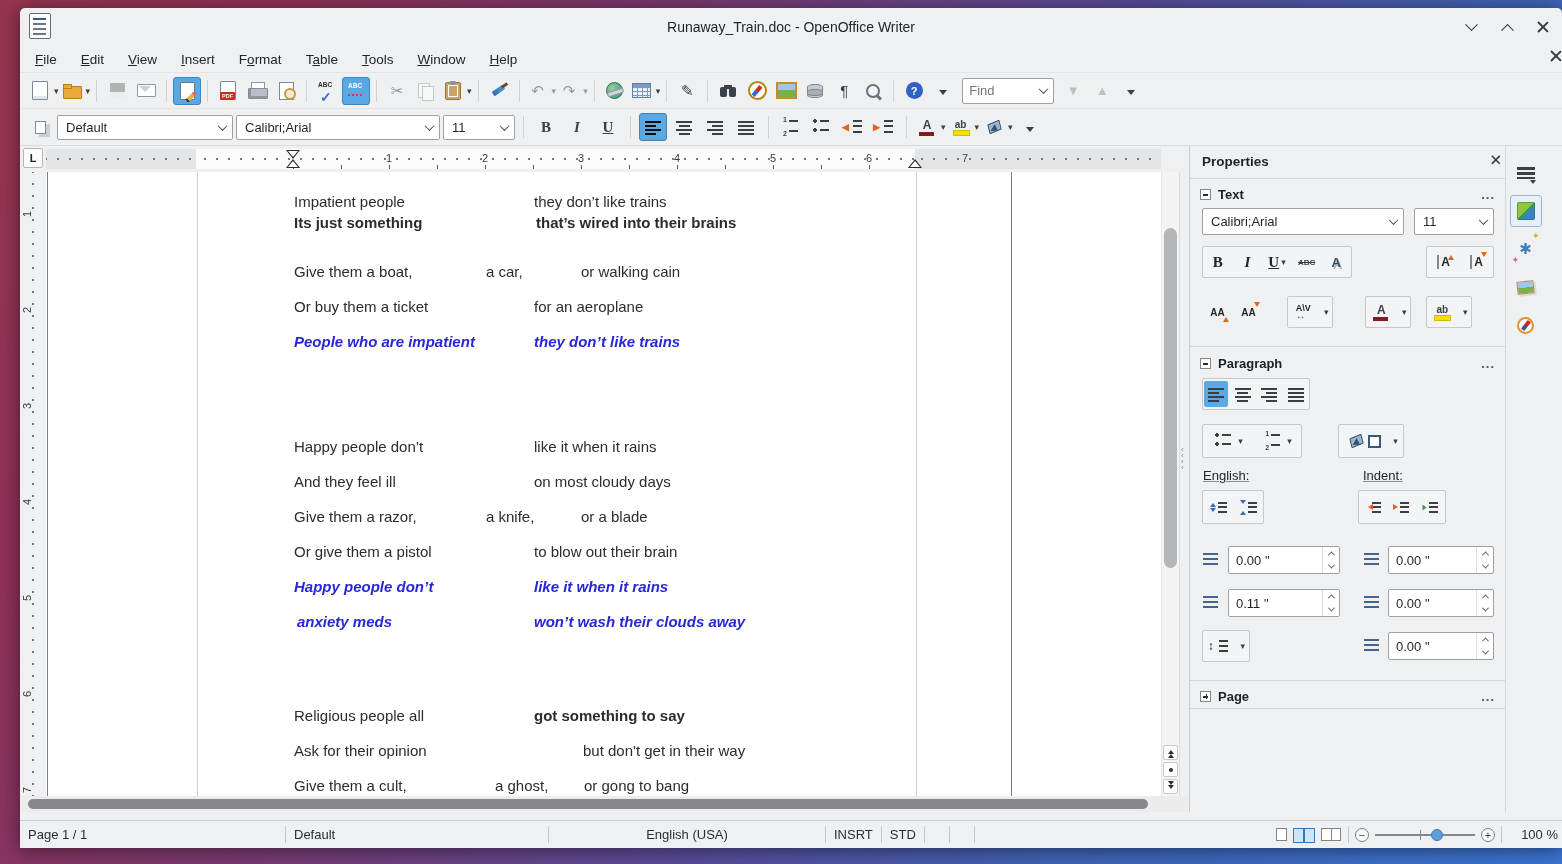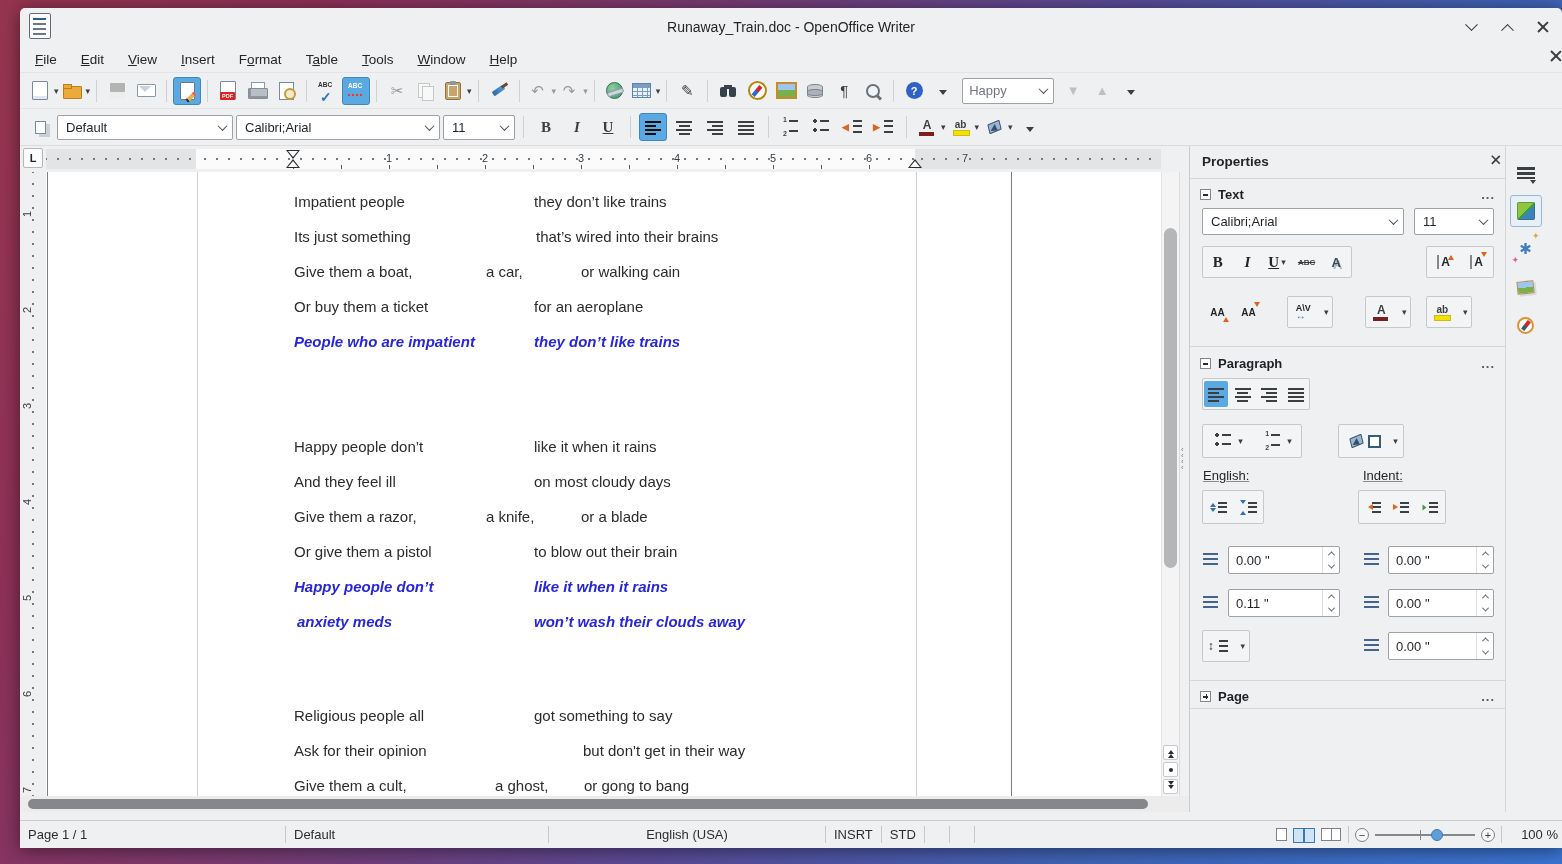--- a/index.html
+++ b/index.html
@@ -329,21 +329,21 @@
         <span class="ic ic-zoomg"></span>
       </div>
       <span class="sep"></span>
       <div class="btn">
         <span class="ic ic-help"></span>
       </div>
       <div class="btn">
         <span class="ic ic-ovf"></span>
       </div>
       <div class="findbox">
-        <span>Happy</span>
+        <span>Find</span>
         <i class="cbxchev"></i>
       </div>
       <div class="btn dis">
         <span class="glyph" style="font-size:13px;color:#8a8e92">▼</span>
       </div>
       <div class="btn dis">
         <span class="glyph" style="font-size:13px;color:#8a8e92">▲</span>
       </div>
       <div class="btn">
         <span class="ic ic-ovf"></span>
@@ -455,21 +455,21 @@
           </div>
         <div class="viewport">
           <div class="page" id="page">
             <i class="guide gv1"></i>
             <i class="guide gv2"></i>
 
           <div class="doc-line" style="top: 35px;">
                 <span style="left: 246px;">Impatient people</span>
                 <span style="left: 486px;">they don’t like trains</span>
               </div>
-              <div class="doc-line" style="top: 70px;">
+              <div class="doc-line" style="top: 56px; font-weight: bold;">
                 <span style="left: 246px;">Its just something</span>
                 <span style="left: 488px;">that’s wired into their brains</span>
               </div>
               <div class="doc-line" style="top: 105px;">
                 <span style="left: 246px;">Give them a boat,</span>
                 <span style="left: 438px;">a car,</span>
                 <span style="left: 533px;">or walking cain</span>
               </div>
               <div class="doc-line" style="top: 140px;">
                 <span style="left: 246px;">Or buy them a ticket</span>
@@ -499,21 +499,21 @@
               <div class="doc-line chorus" style="top: 420px;">
                 <span style="left: 246px;">Happy people don’t</span>
                 <span style="left: 486px;">like it when it rains</span>
               </div>
               <div class="doc-line chorus" style="top: 455px;">
                 <span style="left: 249px;">anxiety meds</span>
                 <span style="left: 486px;">won’t wash their clouds away</span>
               </div>
               <div class="doc-line" style="top: 549px;">
                 <span style="left: 246px;">Religious people all</span>
-                <span style="left: 486px;">got something to say</span>
+                <span style="left: 486px; font-weight: bold;">got something to say</span>
               </div>
               <div class="doc-line" style="top: 584px;">
                 <span style="left: 246px;">Ask for their opinion</span>
                 <span style="left: 535px;">but don't get in their way</span>
               </div>
               <div class="doc-line" style="top: 619px;">
                 <span style="left: 246px;">Give them a cult,</span>
                 <span style="left: 438px; margin-left: 9px;">a ghost,</span>
                 <span style="left: 536px;">or gong to bang</span>
               </div>

